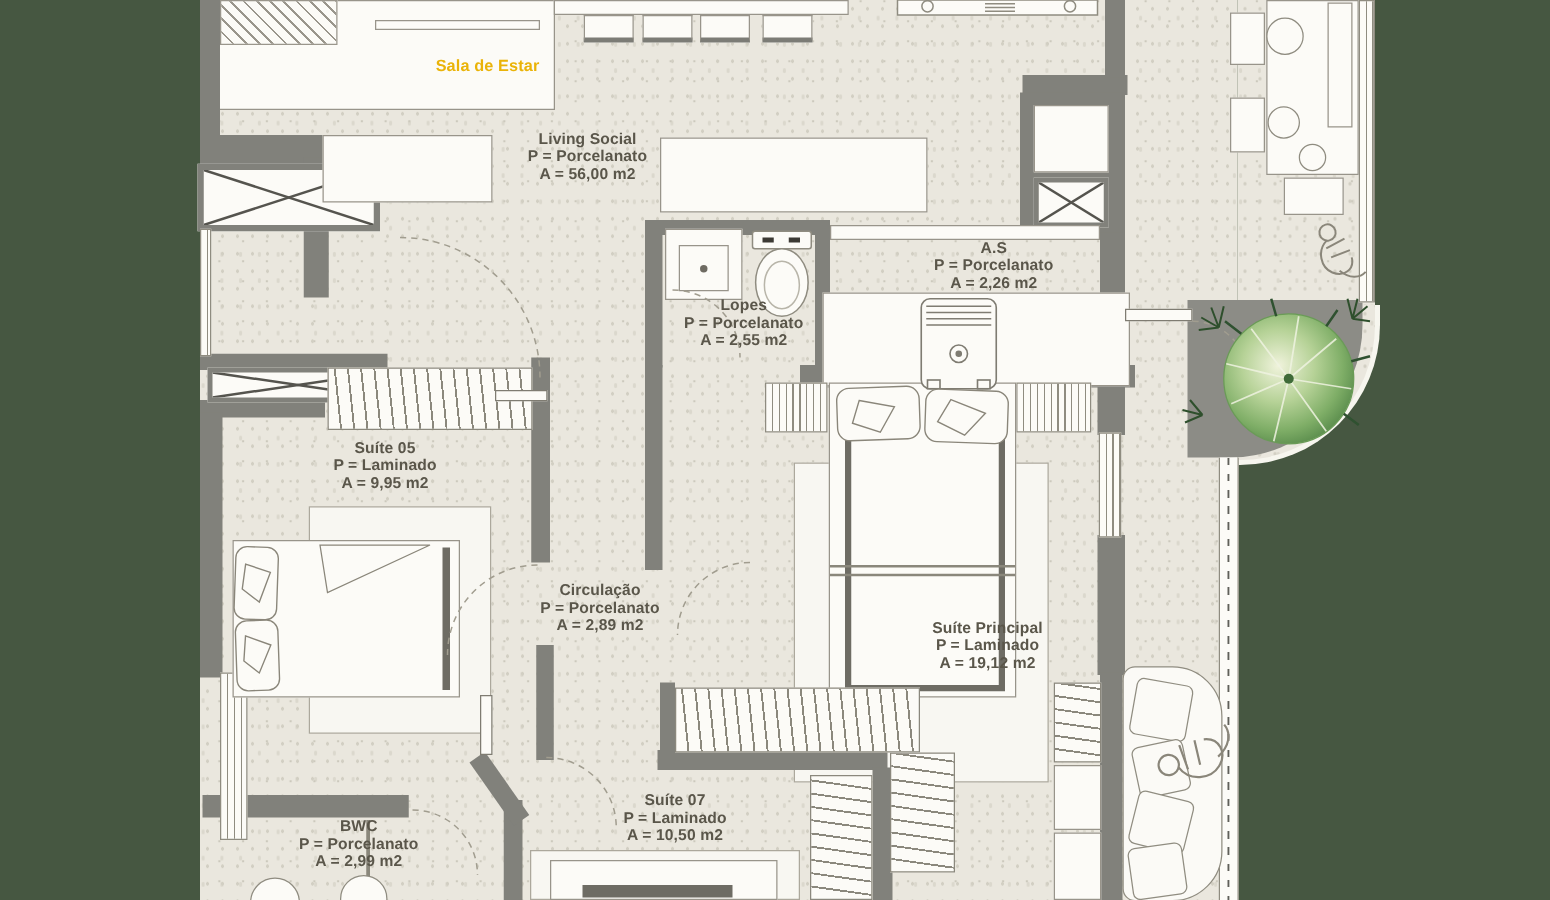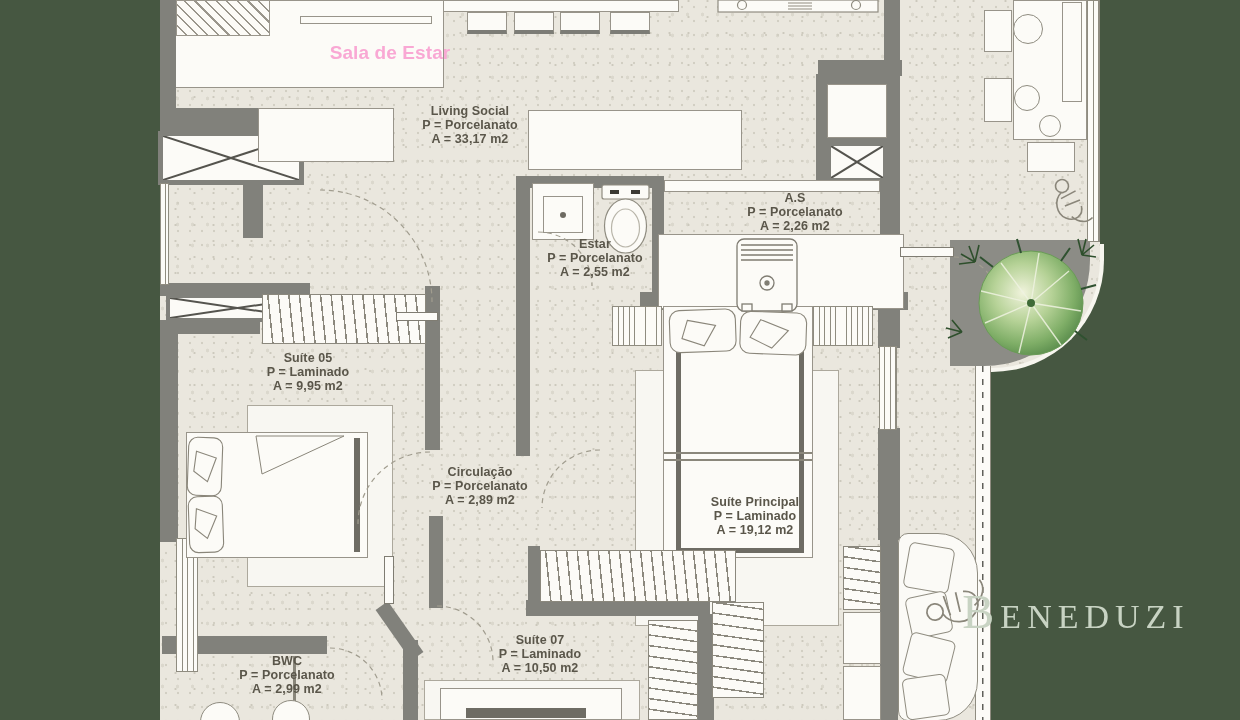--- a/index.html
+++ b/index.html
@@ -28,21 +28,21 @@
   .circle{background:#fcfbf7;border:1.5px solid #8f8c80;border-radius:50%}
   .leaf{background:#fcfbf7;border:1px solid #7f7c72}
   .lounge{background:#fbfaf6;border:1.5px solid #908d81;border-radius:10px 40px 40px 10px}
   .cushion{background:#fbfaf6;border:1.2px solid #908d81;border-radius:6px}
   .terrace{background:#8c8c86;border-bottom-right-radius:106px}
   .lineth{background:#8a877b}
   .overlay{position:absolute;inset:0;pointer-events:none}
   .room-label{position:absolute;width:200px;margin-left:-100px;text-align:center;
     font:700 12.5px/13.8px "Liberation Sans",sans-serif;color:#5a564a;letter-spacing:.1px;z-index:6}
   .room-label span{display:block}
-  .room-label.sala{color:#f9a8d4;font-size:19px}
+  .room-label.sala{color:#eab308;font-size:13px}
   .logo{position:absolute;left:950px;top:588px;width:252px;text-align:center;color:#c8d3c3;
     font-family:"Liberation Serif",serif;font-variant:small-caps;letter-spacing:6px;z-index:8;line-height:1.0}
   .logo .l1{display:block;font-size:48px}
   .logo .l2{display:block;font-size:46px;margin-top:3px;margin-right:30px}
 </style>
 </head>
 <body>
 
 <div class="stage">
 
@@ -250,54 +250,53 @@
       <path d="M-4,12 L12,8 M-2,20 L14,18 M2,32 C8,40 16,42 22,38"></path>
     </g>
   </svg>
 
   <div class="room-label sala" style="left:390px;top:46px">
     <span class="nm">Sala de Estar</span>
   </div>
   <div class="room-label" style="left:470px;top:105px">
     <span class="nm">Living Social</span>
     <span class="fl">P = Porcelanato</span>
-    <span class="ar">A = 33,17 m2</span>
+    <span class="ar">A = 56,00 m2</span>
   </div>
   <div class="room-label" style="left:595px;top:238px">
-    <span class="nm">Estar</span>
+    <span class="nm">Lopes</span>
     <span class="fl">P = Porcelanato</span>
     <span class="ar">A = 2,55 m2</span>
   </div>
   <div class="room-label" style="left:795px;top:192px">
     <span class="nm">A.S</span>
     <span class="fl">P = Porcelanato</span>
     <span class="ar">A = 2,26 m2</span>
   </div>
   <div class="room-label" style="left:308px;top:352px">
     <span class="nm">Suíte 05</span>
     <span class="fl">P = Laminado</span>
     <span class="ar">A = 9,95 m2</span>
   </div>
   <div class="room-label" style="left:480px;top:466px">
     <span class="nm">Circulação</span>
     <span class="fl">P = Porcelanato</span>
     <span class="ar">A = 2,89 m2</span>
   </div>
-  <div class="room-label" style="left:755px;top:496px">
+  <div class="room-label" style="left:790px;top:496px">
     <span class="nm">Suíte Principal</span>
     <span class="fl">P = Laminado</span>
     <span class="ar">A = 19,12 m2</span>
   </div>
   <div class="room-label" style="left:540px;top:634px">
     <span class="nm">Suíte 07</span>
     <span class="fl">P = Laminado</span>
     <span class="ar">A = 10,50 m2</span>
   </div>
   <div class="room-label" style="left:287px;top:655px">
     <span class="nm">BWC</span>
     <span class="fl">P = Porcelanato</span>
     <span class="ar">A = 2,99 m2</span>
   </div>
 
   <div class="logo">
-    <span class="l1">Beneduzi</span>
   </div>
 </div>
 
 </body></html>

